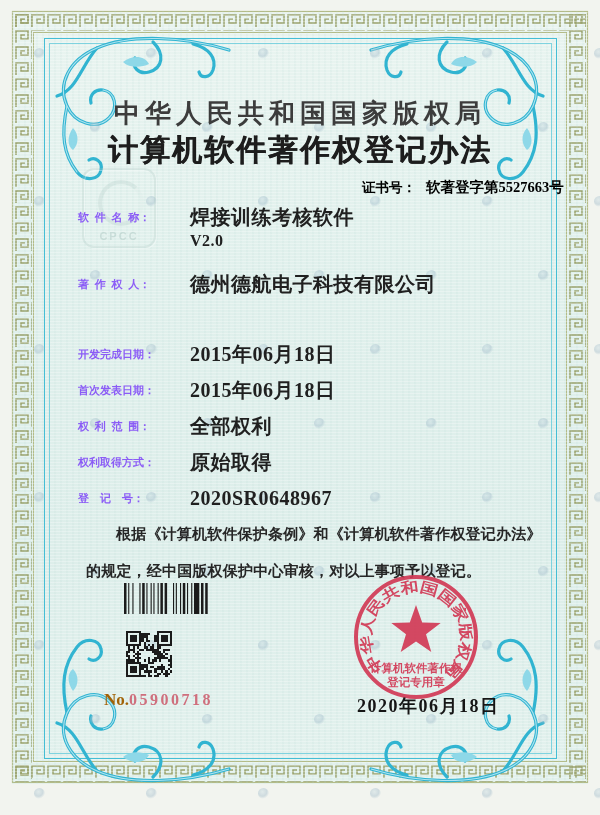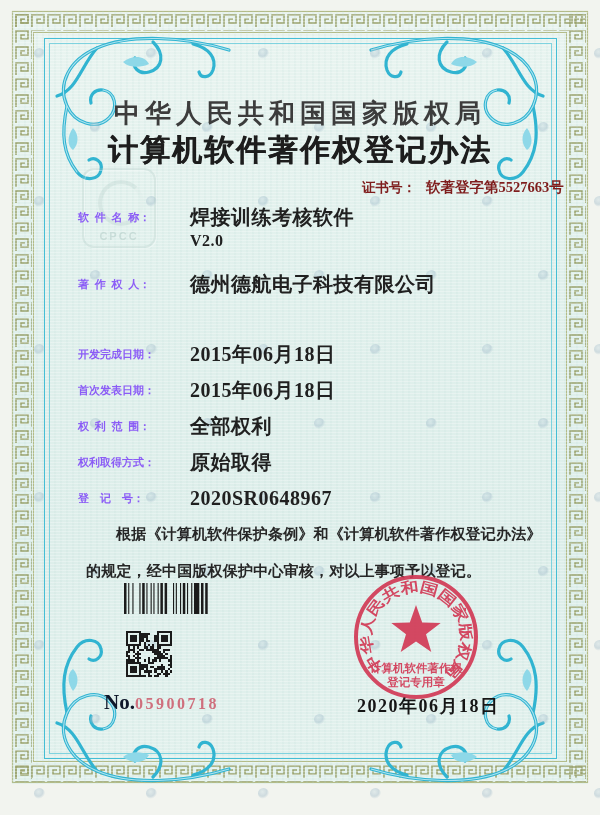--- a/index.html
+++ b/index.html
@@ -33,40 +33,40 @@
     border:4px solid rgba(168,195,190,.5);border-right-color:rgba(200,220,215,.2);}
   .watermark .wm-txt{position:absolute;left:0;right:0;bottom:4px;text-align:center;
     font-family:"Liberation Sans",sans-serif;font-size:11px;letter-spacing:2px;
     color:rgba(150,180,175,.75);font-weight:700;}
   
   .issuer{position:absolute;left:0;top:96px;width:100%;text-align:center;
     font-size:26px;font-weight:700;letter-spacing:5px;color:#3c3c3c;}
   .cert-title{position:absolute;left:0;top:130px;width:100%;text-align:center;
     font-size:30px;font-weight:900;letter-spacing:2px;color:#1d1d1d;
     text-shadow:.4px 0 0 #1d1d1d;}
-  .certno{position:absolute;left:362px;top:178px;font-size:13.5px;font-weight:700;color:#7f1d1d;white-space:nowrap;}
+  .certno{position:absolute;left:362px;top:178px;font-size:13.5px;font-weight:700;color:#000000;white-space:nowrap;}
   .certno .cn-val{font-size:14.5px;margin-left:10px;}
   
   .fields{position:absolute;left:78px;top:206px;width:470px;}
   .field-row{margin-bottom:12px;line-height:22px;white-space:nowrap;}
   .field-row:nth-child(1){margin-bottom:21px;}
   .field-row:nth-child(2){margin-bottom:46px;}
   .f-label{display:inline-block;min-width:112px;font-size:11px;font-weight:700;
     color:#8b5cf6;white-space:pre;word-spacing:3px;vertical-align:top;}
   .f-value{font-size:20px;font-weight:700;color:#202020;letter-spacing:.5px;}
   .f-value2{margin-left:112px;font-size:16px;font-weight:700;color:#202020;letter-spacing:.5px;line-height:22px;}
   
   .statement{position:absolute;left:78px;top:508px;width:468px;margin:8px;
     font-size:15px;line-height:37px;font-weight:700;color:#262626;
     text-indent:2em;letter-spacing:.2px;}
   
   .barcode{position:absolute;left:124px;top:583px;}
   .qrcode{position:absolute;left:126px;top:631px;}
   .serial{position:absolute;left:104px;top:690px;white-space:nowrap;}
-  .serial .no-label{font-size:21px;font-weight:600;color:#0f172a;}
+  .serial .no-label{font-size:17px;font-weight:600;color:#a16207;}
   .serial .no-value{font-size:16px;font-weight:600;color:#cf6f7d;letter-spacing:2.5px;margin-left:0;}
   .seal{position:absolute;left:345px;top:566px;opacity:.92;}
   .seal-date{position:absolute;left:357px;top:694px;font-size:18px;font-weight:800;
     letter-spacing:1.5px;color:#151515;}
 </style>
 </head>
 <body>
 
 <div class="page">
 

